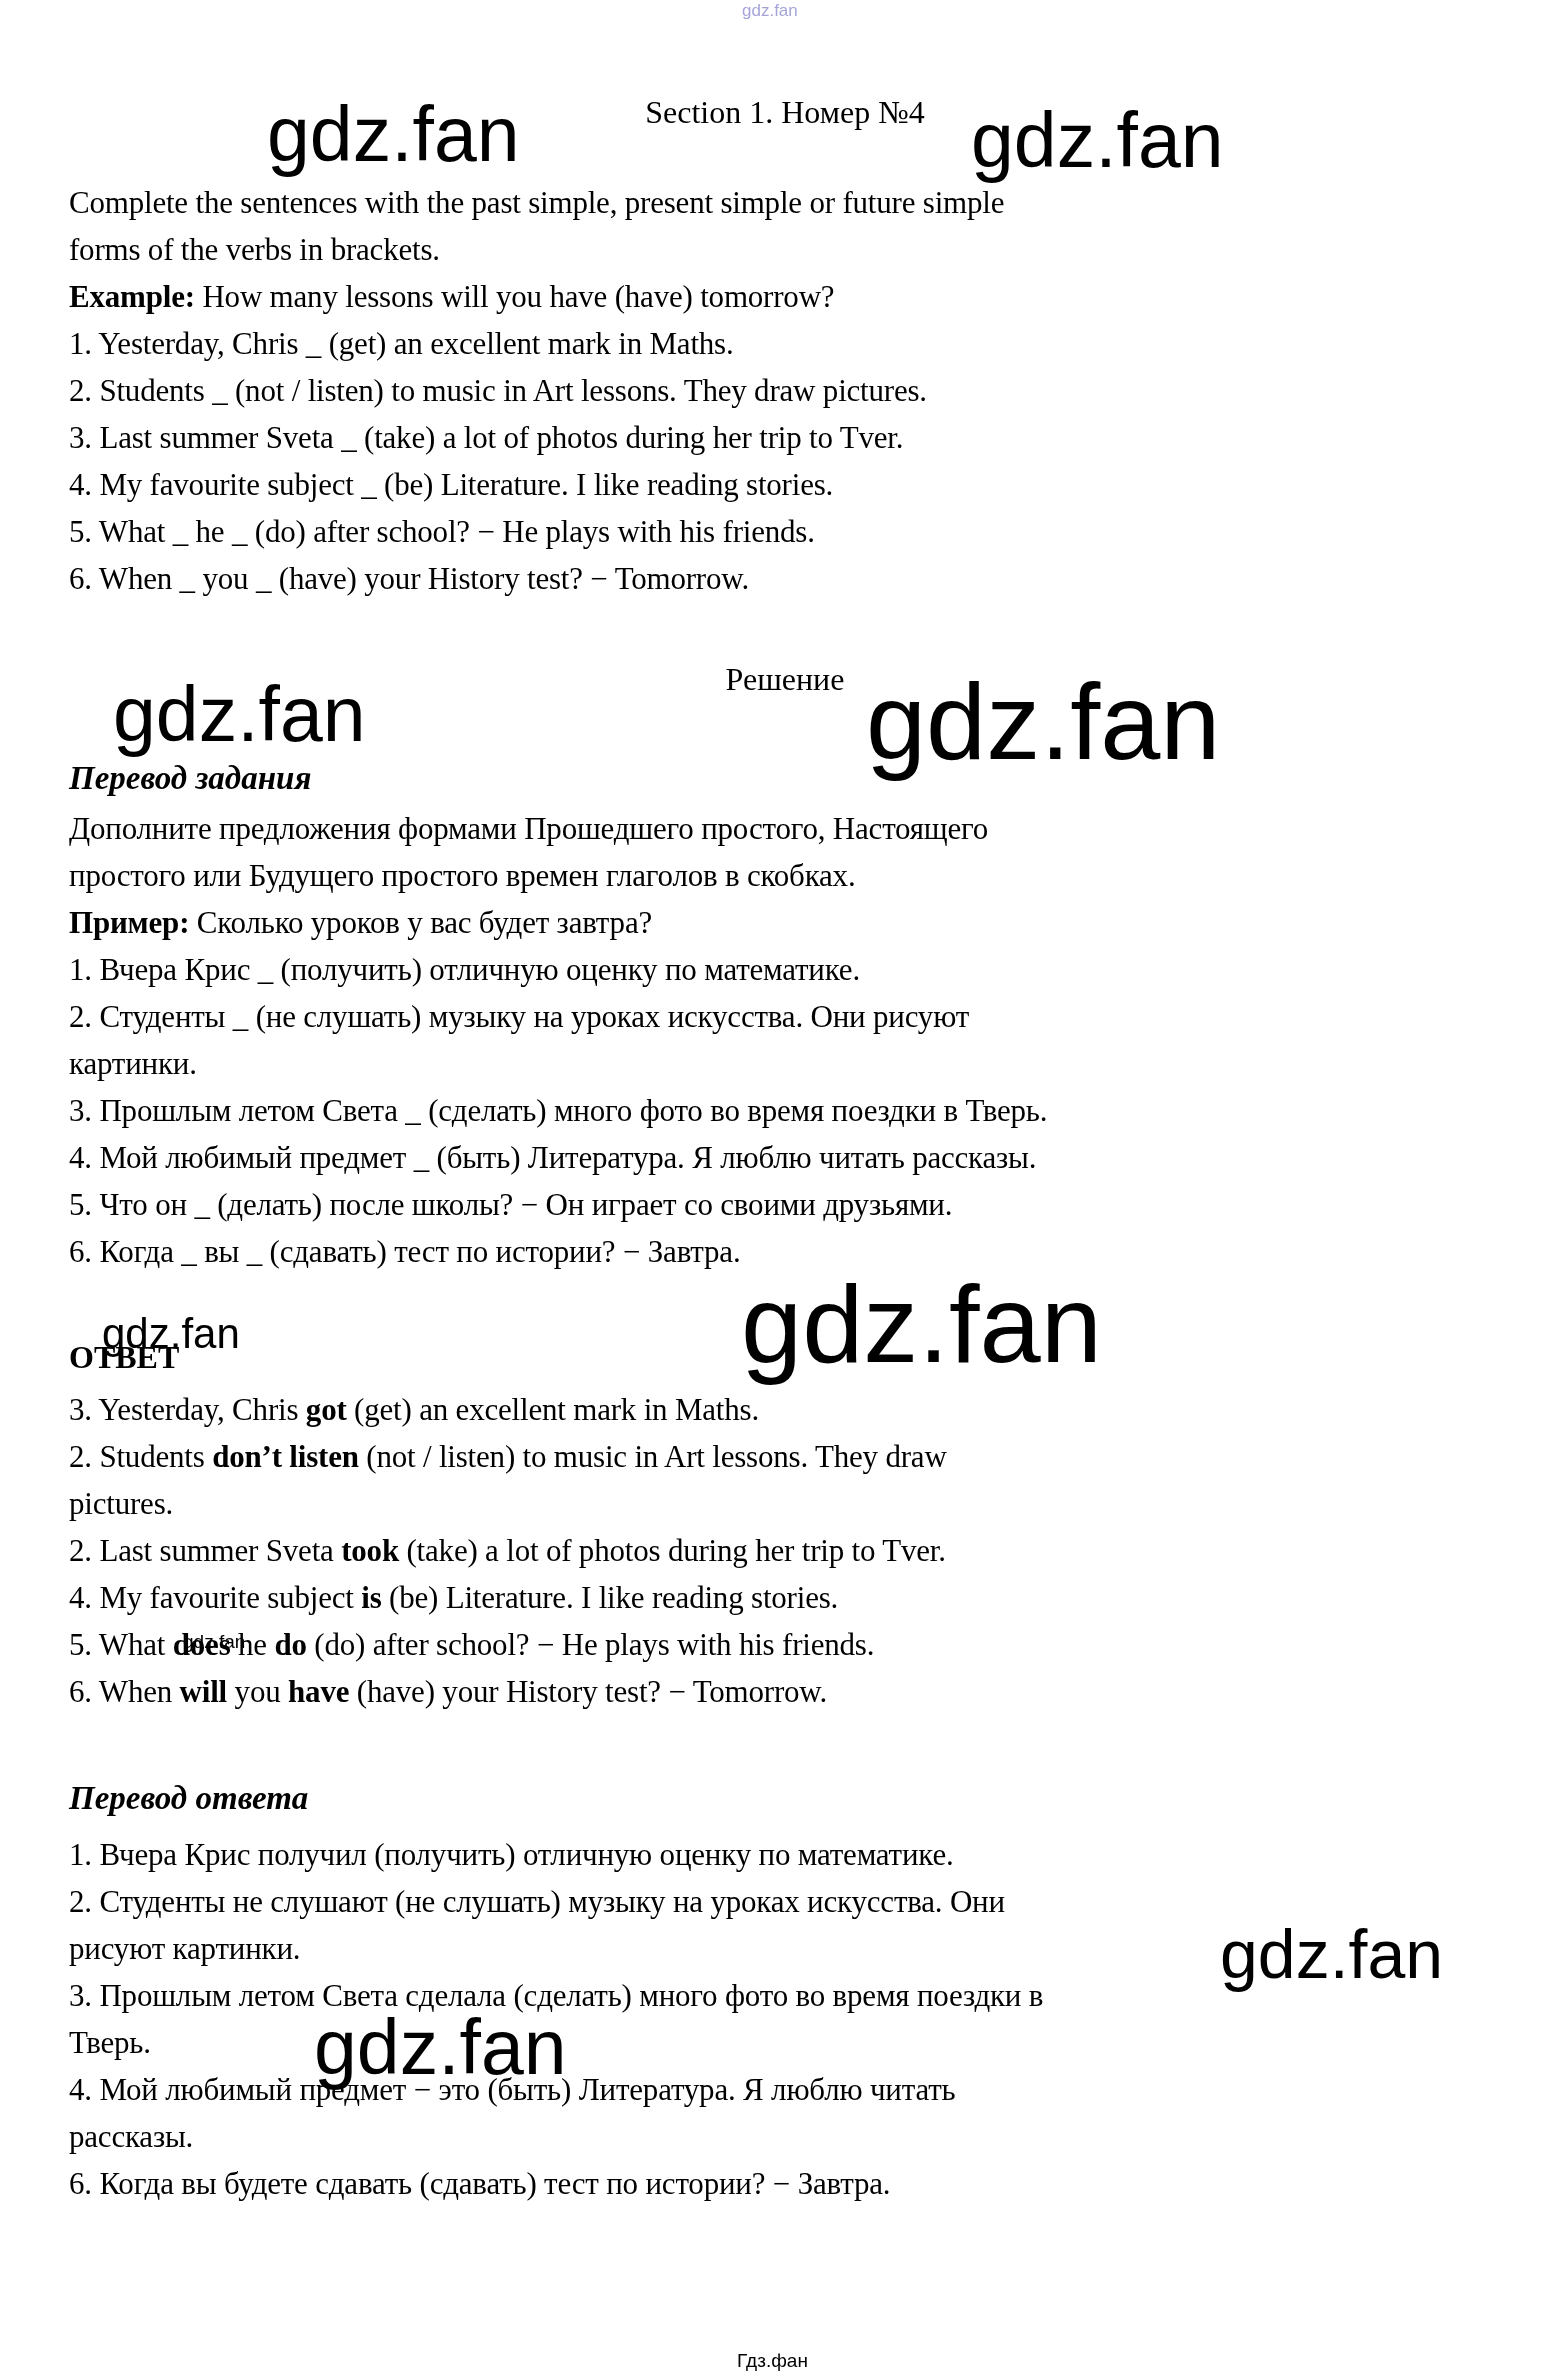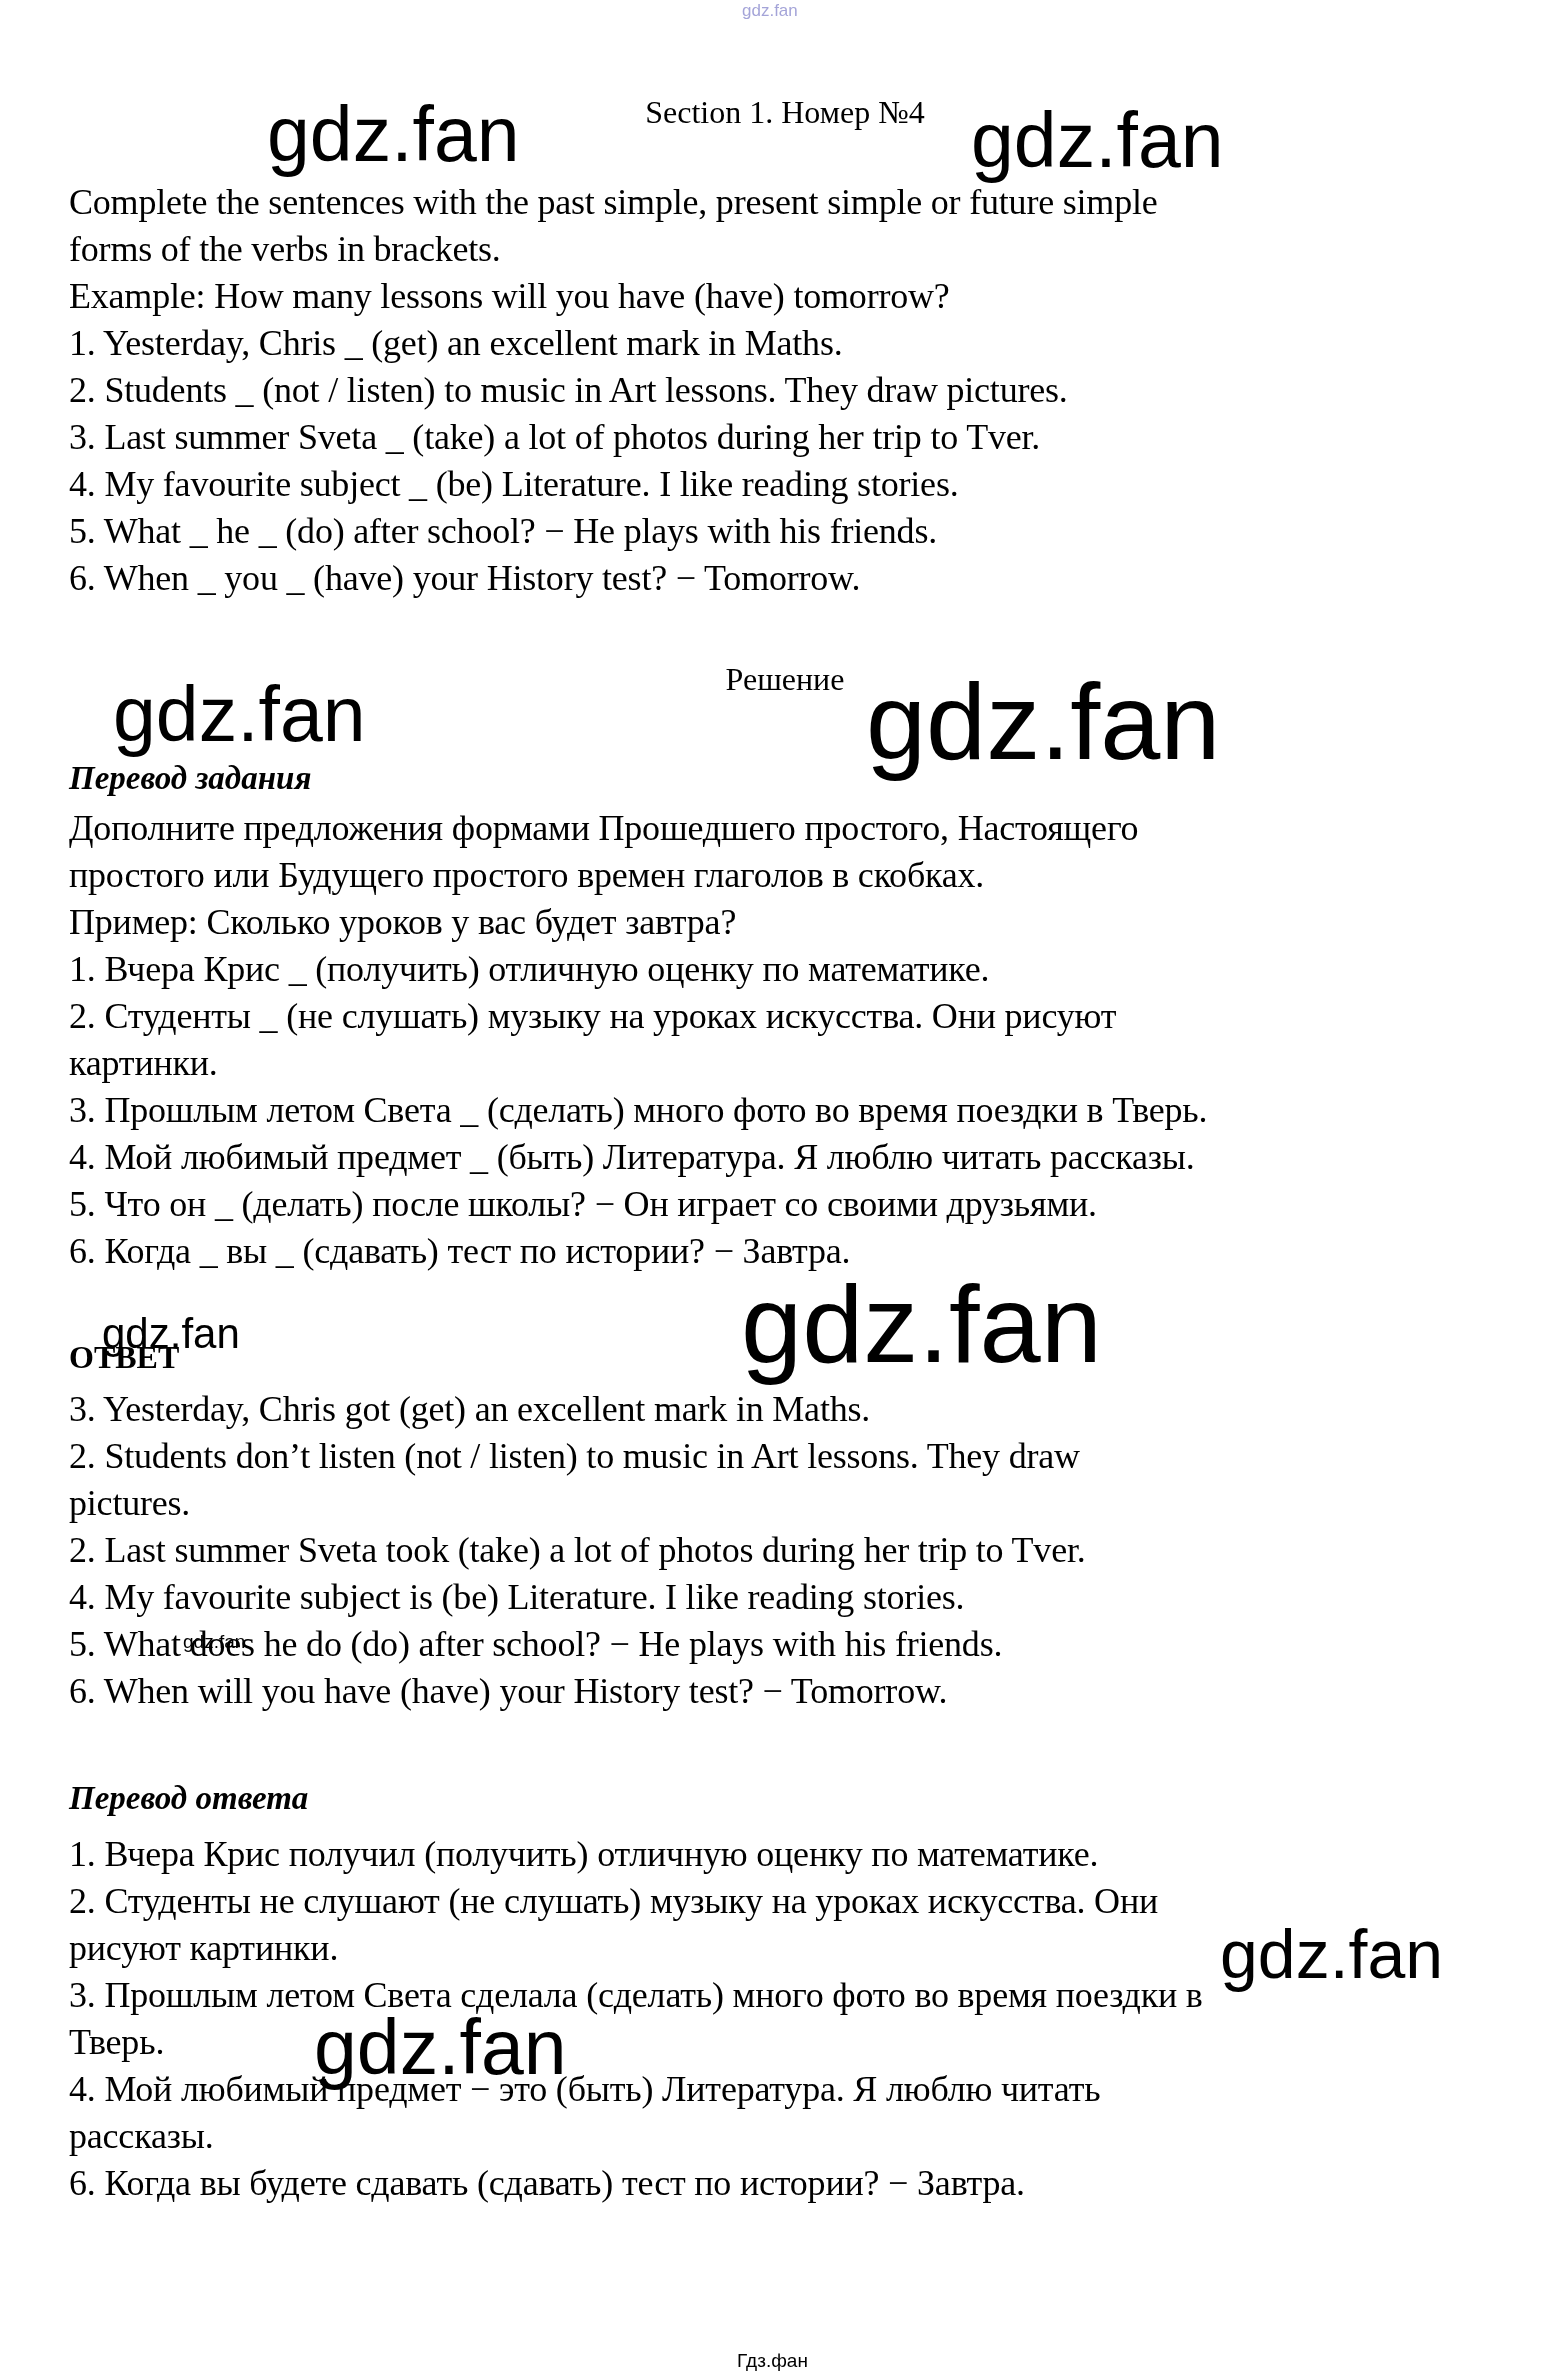--- a/index.html
+++ b/index.html
@@ -3,22 +3,22 @@
 <meta charset="utf-8">
 <style>
   * { margin:0; padding:0; box-sizing:border-box; }
   html,body { background:#ffffff; }
   body {
     width:1545px; height:2377px; position:relative; overflow:hidden;
     font-family:"Liberation Serif", serif; color:#000;
   }
   .page { position:absolute; inset:0; padding:93px 110px 14px 69px; }
 
-  .line  { font-size:36px; line-height:47px; white-space:pre-wrap; letter-spacing:-0.2px; }
-  .b     { font-weight:400; }
+  .line  { font-size:31px; line-height:47px; white-space:pre-wrap; letter-spacing:-0.2px; }
+  .b     { font-weight:700; }
 
   .h-center { font-size:32px; line-height:39px; text-align:center; position:relative; left:33px; font-weight:400; }
   .h-italic { font-size:33px; line-height:39px; font-weight:700; font-style:italic; }
   .h-caps   { font-size:32px; line-height:39px; font-weight:700; }
 
   .task-block        { margin-top:47px; }
   .solution-heading  { margin-top:58px; }
   .trans-heading     { margin-top:60px; }
   .solution-block    { margin-top:7.3px; }
   .answer-heading    { margin-top:63px; }

